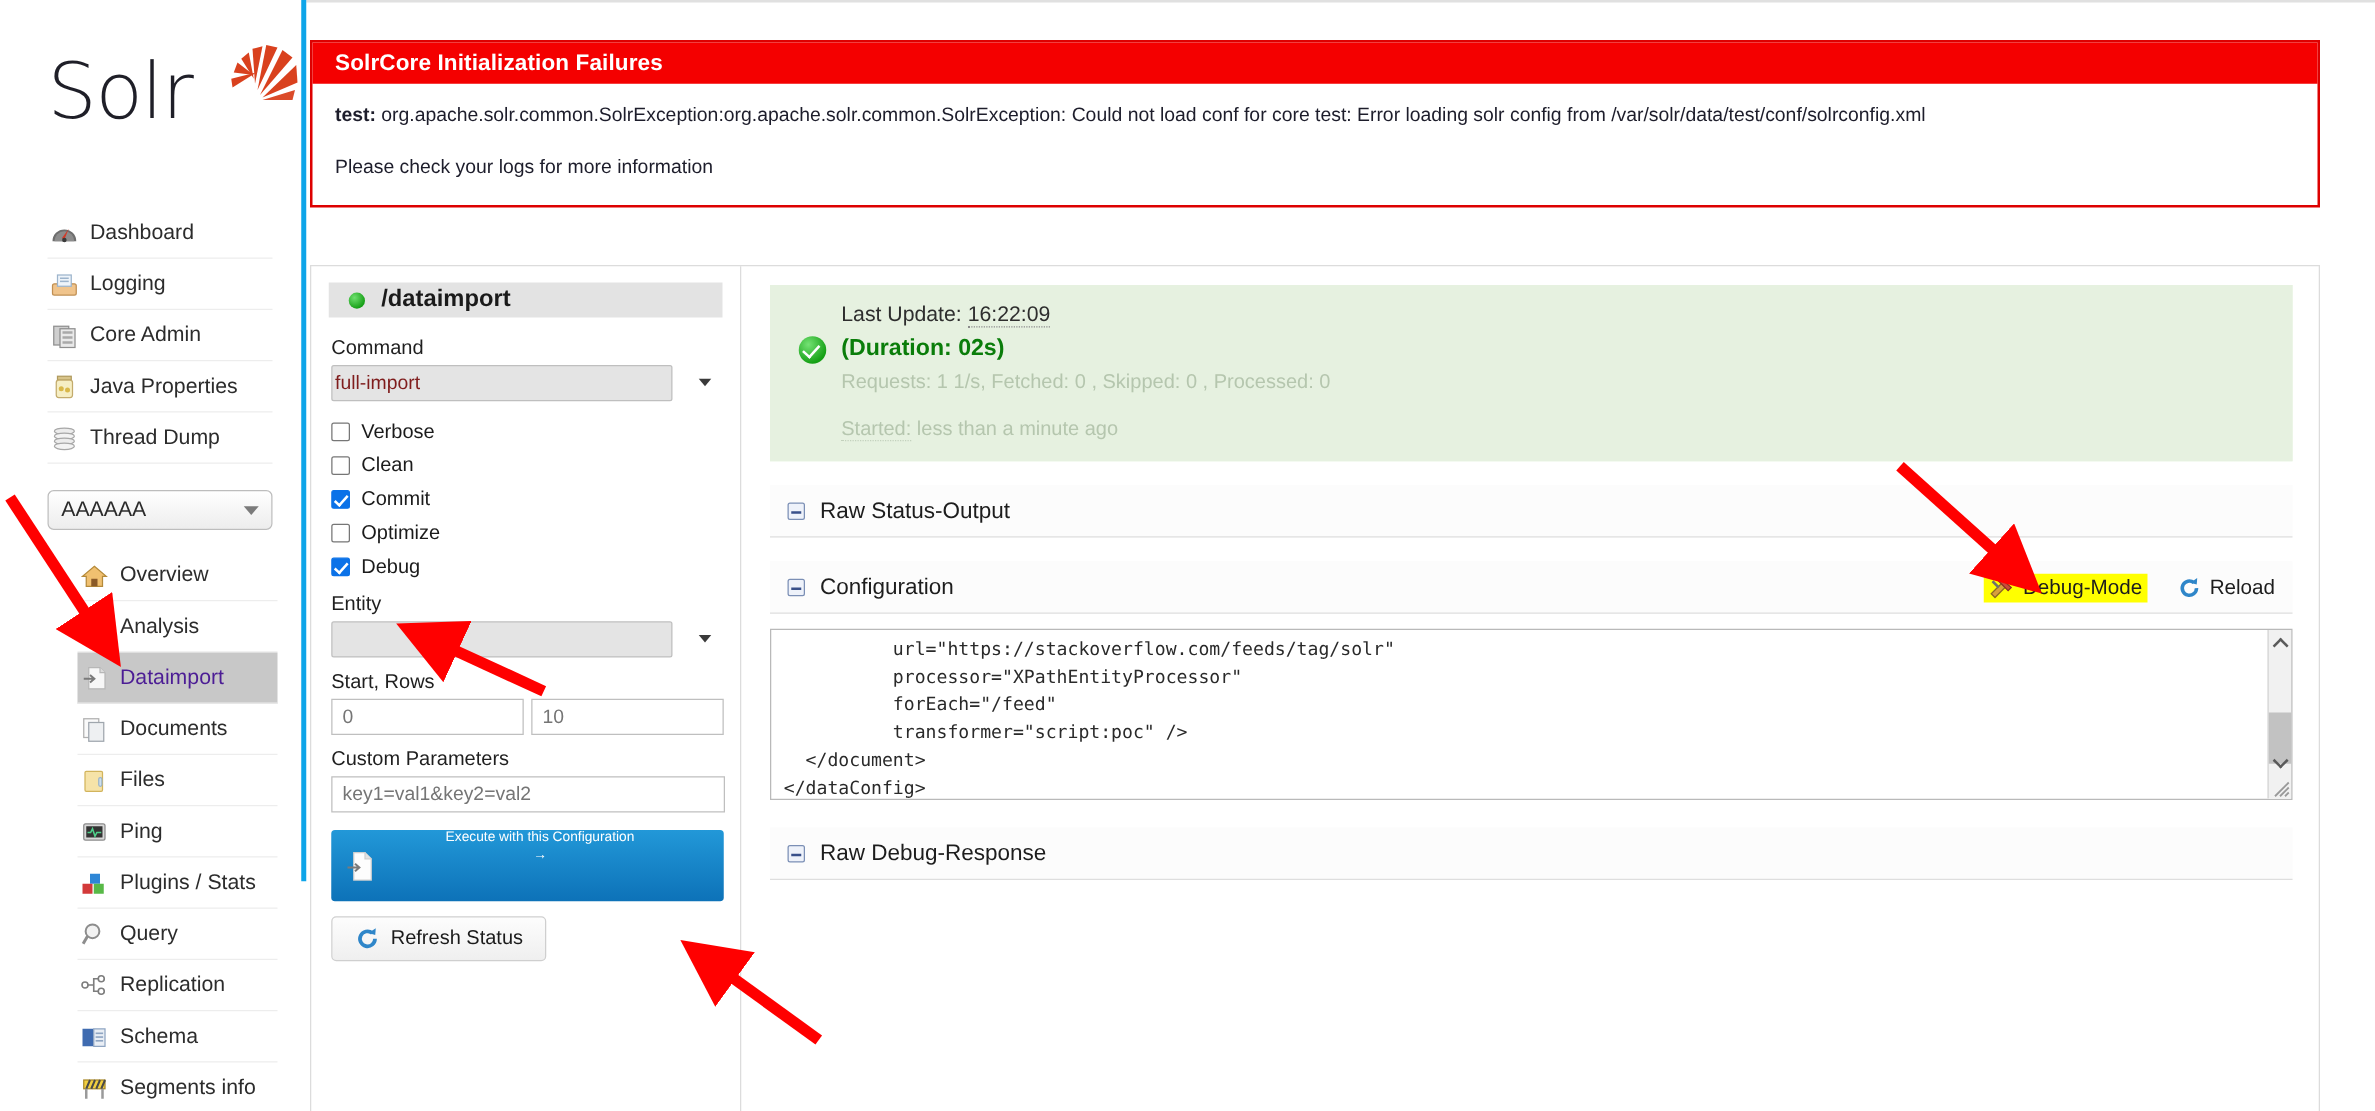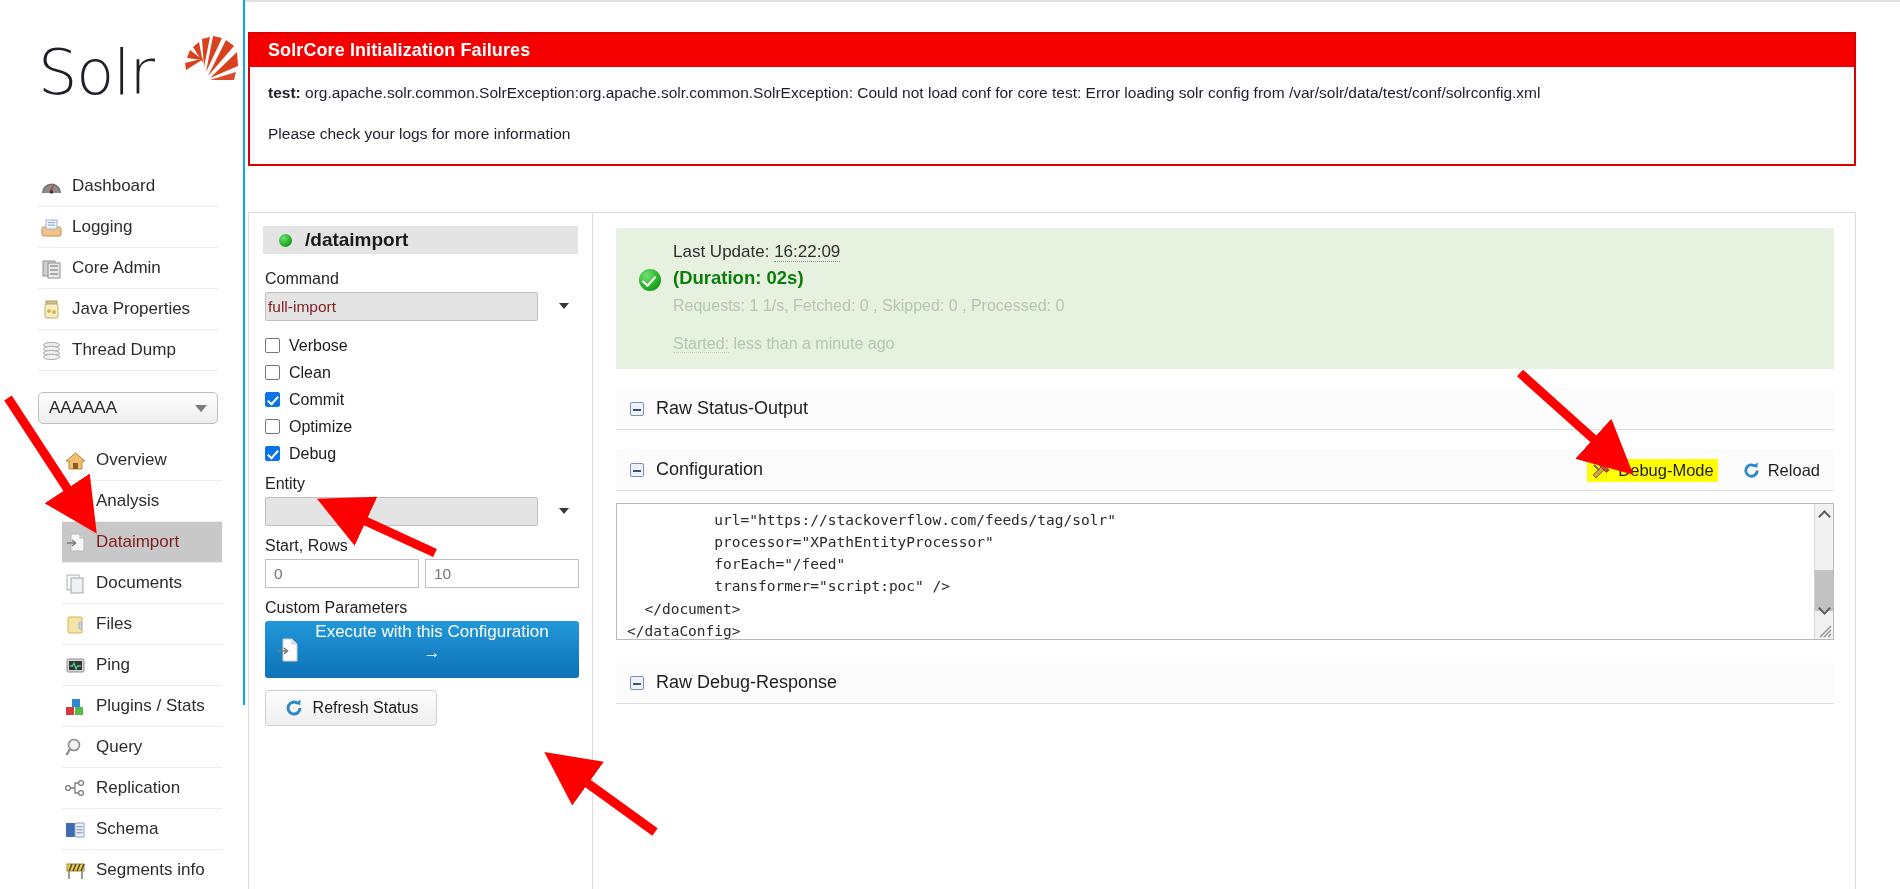--- a/index.html
+++ b/index.html
@@ -11,21 +11,21 @@
     overflow: hidden;
   }
   #root { position: relative; width: 1900px; height: 889px; background: #fff; }
 
   
   .top-rule { position:absolute; left:0; top:0; width:1900px; height:2px; background:#e0e0e0; }
 
   
   #sidebar {
     position: absolute; left: 0; top: 0; width: 245px; height: 705px;
-    background: #fff; border-right: 2px solid #0ea5e9;
+    background: #fff; border-right: 4px solid #0ea5e9;
   }
   #logo { position:absolute; left:38px; top:36px; width:180px; height:74px; }
   .logo-text {
     font-family: "DejaVu Sans", sans-serif;
     font-size: 62px; color:#1f1f28; letter-spacing:-1px; line-height:74px;
     font-weight: 300;
   }
   .logo-burst { position:absolute; left:142px; top:0px; width:60px; height:58px; }
 
   .nav-top { position:absolute; left:38px; top:166px; width:180px; }
@@ -35,21 +35,21 @@
     display:flex; align-items:center; height:41px;
     border-bottom:1px solid #ededed;
     font-size: 17px; color:#2c2c2c; cursor:pointer;
     padding-left: 2px;
   }
   .nav-item .ico {
     width:23px; height:21px; margin-right:9px; flex:0 0 23px;
     display:inline-block; position:relative;
   }
   .nav-item.active { background:#c8c8c8; color:#ffffff; }
-  .nav-item.active .lbl { color:#7f1d1d; }
+  .nav-item.active .lbl { color:#4c1d95; }
   .lbl { white-space:nowrap; }
 
   
   #core-select {
     position:absolute; left:38px; top:392px; width:180px; height:32px;
     border:1px solid #bdbdbd; border-radius:5px;
     background: linear-gradient(#ffffff, #ededed);
     font-size:17px; color:#2b2b2b;
     display:flex; align-items:center; padding:0 10px; cursor:pointer;
   }
@@ -127,21 +127,21 @@
     font-size:15.5px; color:#8d8d8d; padding:0 8px; border-radius:0;
     font-family:"Liberation Sans", sans-serif;
   }
   .two-in { display:flex; gap:6px; margin-bottom:11px; }
   .two-in .f-input { width:154px; }
   #custom-params { width:315px; margin-bottom:14px; }
 
   #exec-btn {
     width:314px; height:57px; border:none; border-radius:3px;
     background: linear-gradient(#2298d8, #0d72b8);
-    color:#fff; font-size:17px; cursor:pointer; position:relative;
+    color:#fff; font-size:11px; cursor:pointer; position:relative;
     text-align:center; padding-left:20px; line-height:1.25;
     font-family:"Liberation Sans", sans-serif;
   }
   #exec-btn .ebico { position:absolute; left:12px; top:17px; width:22px; height:24px; }
   #refresh-btn {
     margin-top:12px; width:172px; height:36px; border:1px solid #cfcfcf;
     border-radius:4px; background:linear-gradient(#fdfdfd,#efefef);
     display:flex; align-items:center; justify-content:center; gap:9px;
     font-size:16px; color:#1b1b1b; cursor:pointer;
     font-family:"Liberation Sans", sans-serif;
@@ -467,20 +467,21 @@
           <span class="sel-caret"></span>
         </div>
 
         <div class="f-label">Start, Rows</div>
         <div class="two-in">
           <input class="f-input" placeholder="0" style="">
           <input class="f-input" placeholder="10" style="">
         </div>
 
         <div class="f-label">Custom Parameters</div>
+        <input id="custom-params" class="f-input" placeholder="key1=val1&amp;key2=val2" style="">
 
         <div id="exec-btn">
           <svg class="ebico" viewBox="0 0 22 24">
             <path d="M6 1 H15 L20 6 V23 H6 Z" fill="#fdfdfd" stroke="#cfcfcf"></path>
             <path d="M15 1 V6 H20" fill="#e2e2e2" stroke="#cfcfcf"></path>
             <path d="M1 13 H10 M7 10 L10.5 13 L7 16" stroke="#7a7a7a" stroke-width="1.6" fill="none"></path>
           </svg>
           <div>Execute with this Configuration</div>
           <div>→</div>
         </div>

